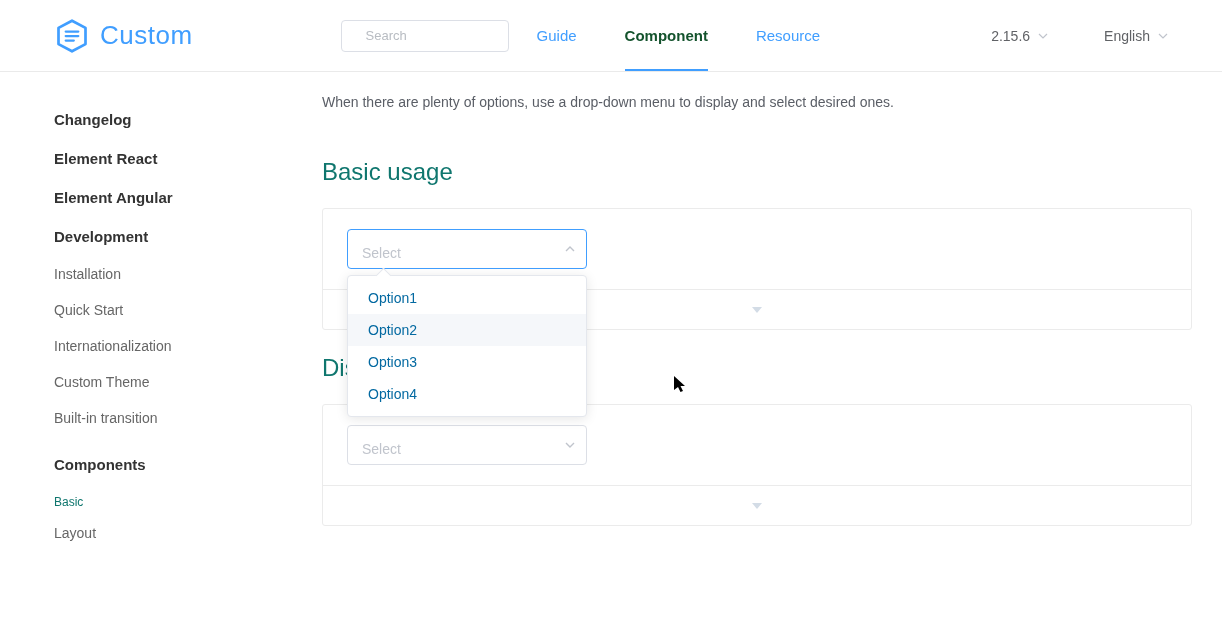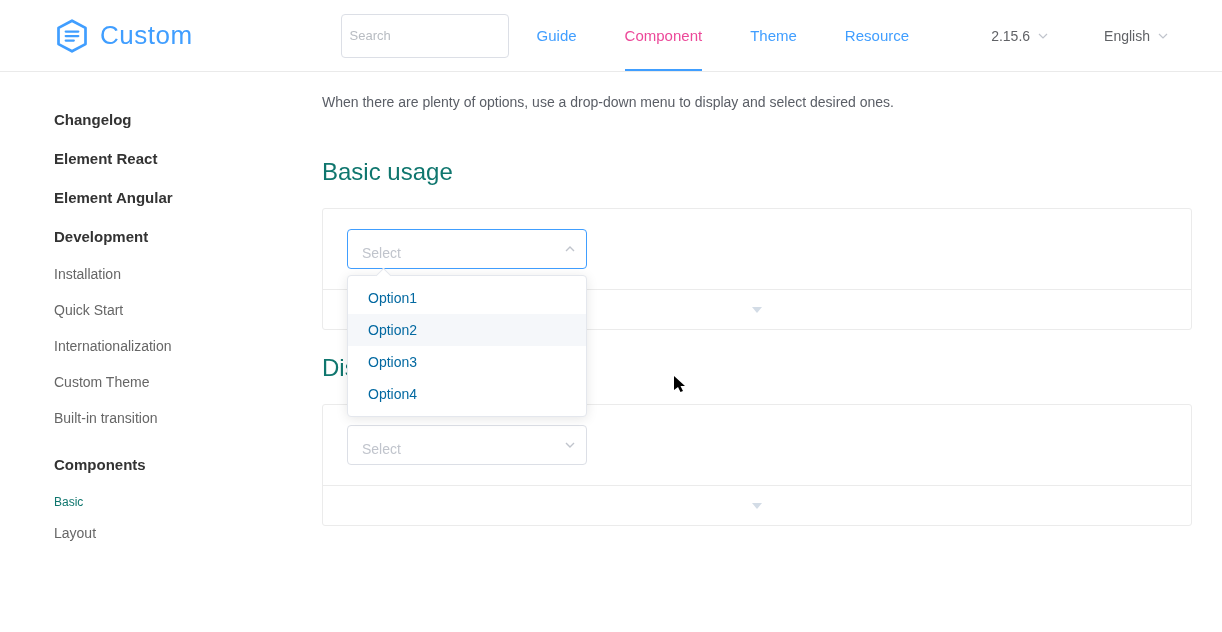--- a/index.html
+++ b/index.html
@@ -23,42 +23,42 @@
   .logo-icon { width: 36px; height: 36px; }
   .logo-text {
     color: #409EFF;
     font-size: 26px;
     font-weight: 500;
     letter-spacing: 0.5px;
   }
   .spacer1 { width: 148px; }
   .search-box {
     width: 168px;
-    height: 44px;
+    height: 32px;
     border: 1px solid #dcdfe6;
     border-radius: 4px;
-    padding: 0 8px;
+    padding: 0 24px;
     font-size: 13px;
     color: #606266;
     outline: none;
   }
   .search-box::placeholder { color: #b8bcc2; }
   .nav { display: flex; align-items: center; gap: 48px; margin-left: 28px; height: 100%; }
   .nav-item {
     color: #409EFF;
     font-size: 15px;
     cursor: pointer;
     height: 100%;
     display: flex;
     align-items: center;
     position: relative;
   }
   .nav-item.active {
-    color: #ec4899;
-    font-weight: 400;
+    color: #14532d;
+    font-weight: 700;
   }
   .nav-item.active::after {
     content: "";
     position: absolute;
     bottom: 0;
     left: 0; right: 0;
     height: 2px;
     background: #409EFF;
   }
   .right-controls {
@@ -244,21 +244,20 @@
         <path d="M13 15 L27 15 M13 20 L27 20 M13 25 L22 25" stroke="#409EFF" stroke-width="2.5" stroke-linecap="round"></path>
       </svg>
     </span>
     <span class="logo-text">Custom</span>
   </div>
   <div class="spacer1"></div>
   <input class="search-box" type="text" placeholder="Search" style="">
   <div class="nav">
     <div class="nav-item">Guide</div>
     <div class="nav-item active">Component</div>
-    <div class="nav-item">Theme</div>
     <div class="nav-item">Resource</div>
   </div>
   <div class="right-controls">
     <div class="version-select">
       <span>2.15.6</span>
       <span class="chev">
         <svg width="10" height="6" viewBox="0 0 10 6" fill="none">
             <path d="M1 1 L5 5 L9 1" stroke-width="1.2"></path>
           </svg>
       </span>

